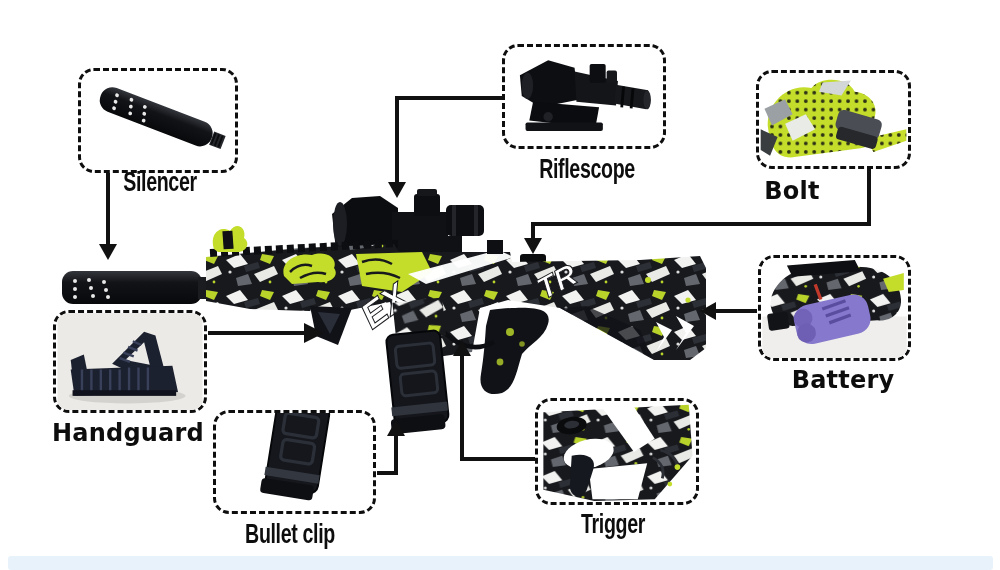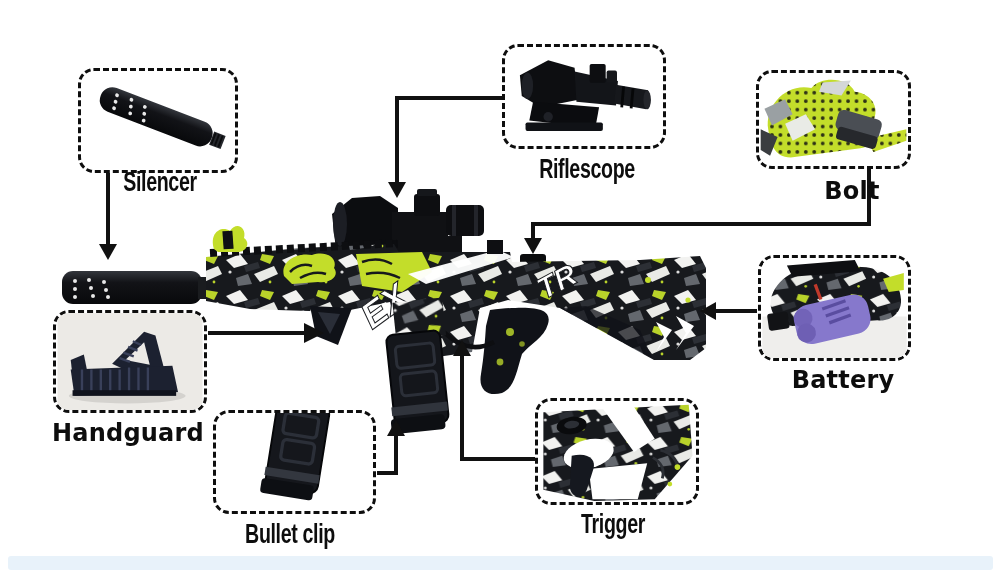--- a/index.html
+++ b/index.html
@@ -262,21 +262,21 @@
       <ellipse cx="34" cy="25" rx="8" ry="4" transform="rotate(-8 34 25)" fill="#2c2f35"></ellipse>
       <path d="M34,58 C52,54 60,62 57,72 L50,94 C46,104 34,104 32,92 Z" fill="#15181f"></path>
       <path d="M120,60 q14,8 10,22 M128,52 q16,4 18,18" stroke="#2c2f35" stroke-width="3" fill="none"></path>
       <circle cx="146" cy="70" r="3" fill="#c3dd2a"></circle>
       <circle cx="138" cy="88" r="2.5" fill="#c3dd2a"></circle>
     </svg>
   </div>
 
   <div class="lbl cond" style="left:80px;top:166px;width:160px;">Silencer</div>
   <div class="lbl cond" style="left:507px;top:153px;width:160px;">Riflescope</div>
-  <div class="lbl round" style="left:772px;top:177px;width:160px;">Bolt</div>
+  <div class="lbl round" style="left:712px;top:177px;width:160px;">Bolt</div>
   <div class="lbl round" style="left:763px;top:366px;width:160px;">Battery</div>
   <div class="lbl round" style="left:28px;top:419px;width:200px;">Handguard</div>
   <div class="lbl cond" style="left:210px;top:518px;width:160px;">Bullet clip</div>
   <div class="lbl cond" style="left:533px;top:508px;width:160px;">Trigger</div>
 
   <svg class="bottom-bar" viewBox="0 0 985 14" preserveAspectRatio="none">
     <rect width="985" height="14" rx="3" fill="#e8f2fa"></rect>
   </svg>
 
 </div>

